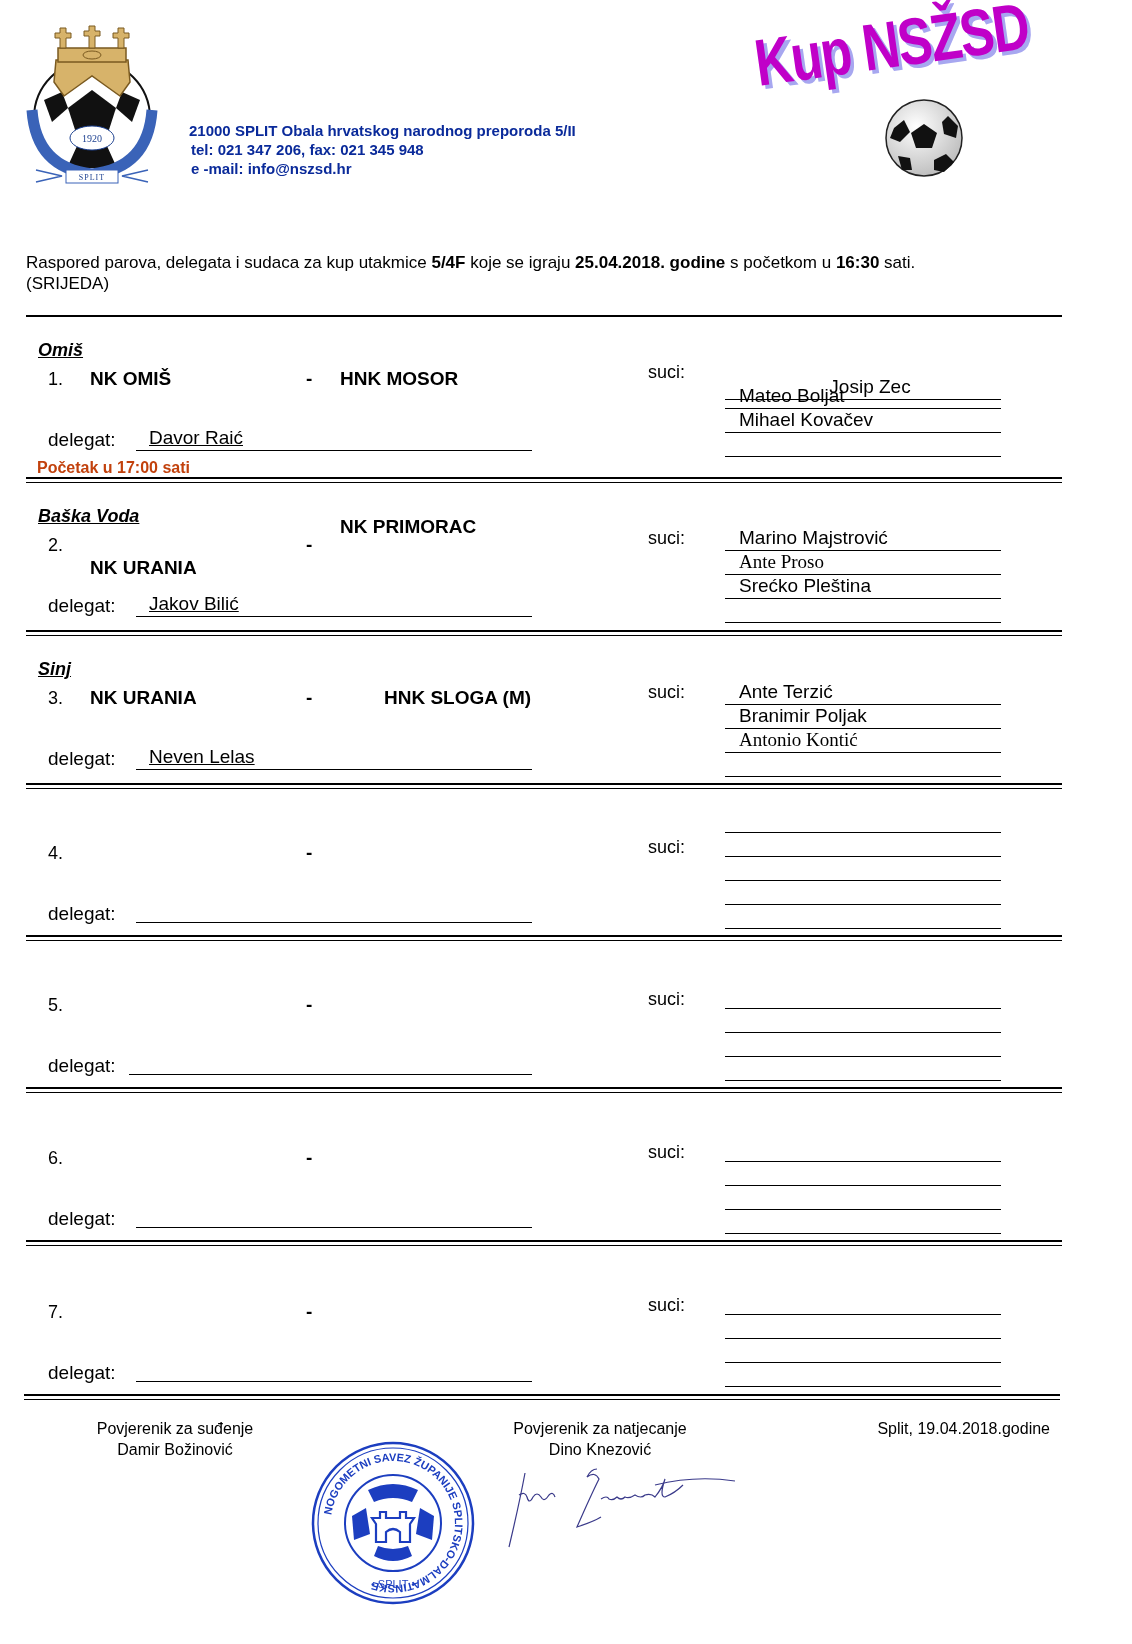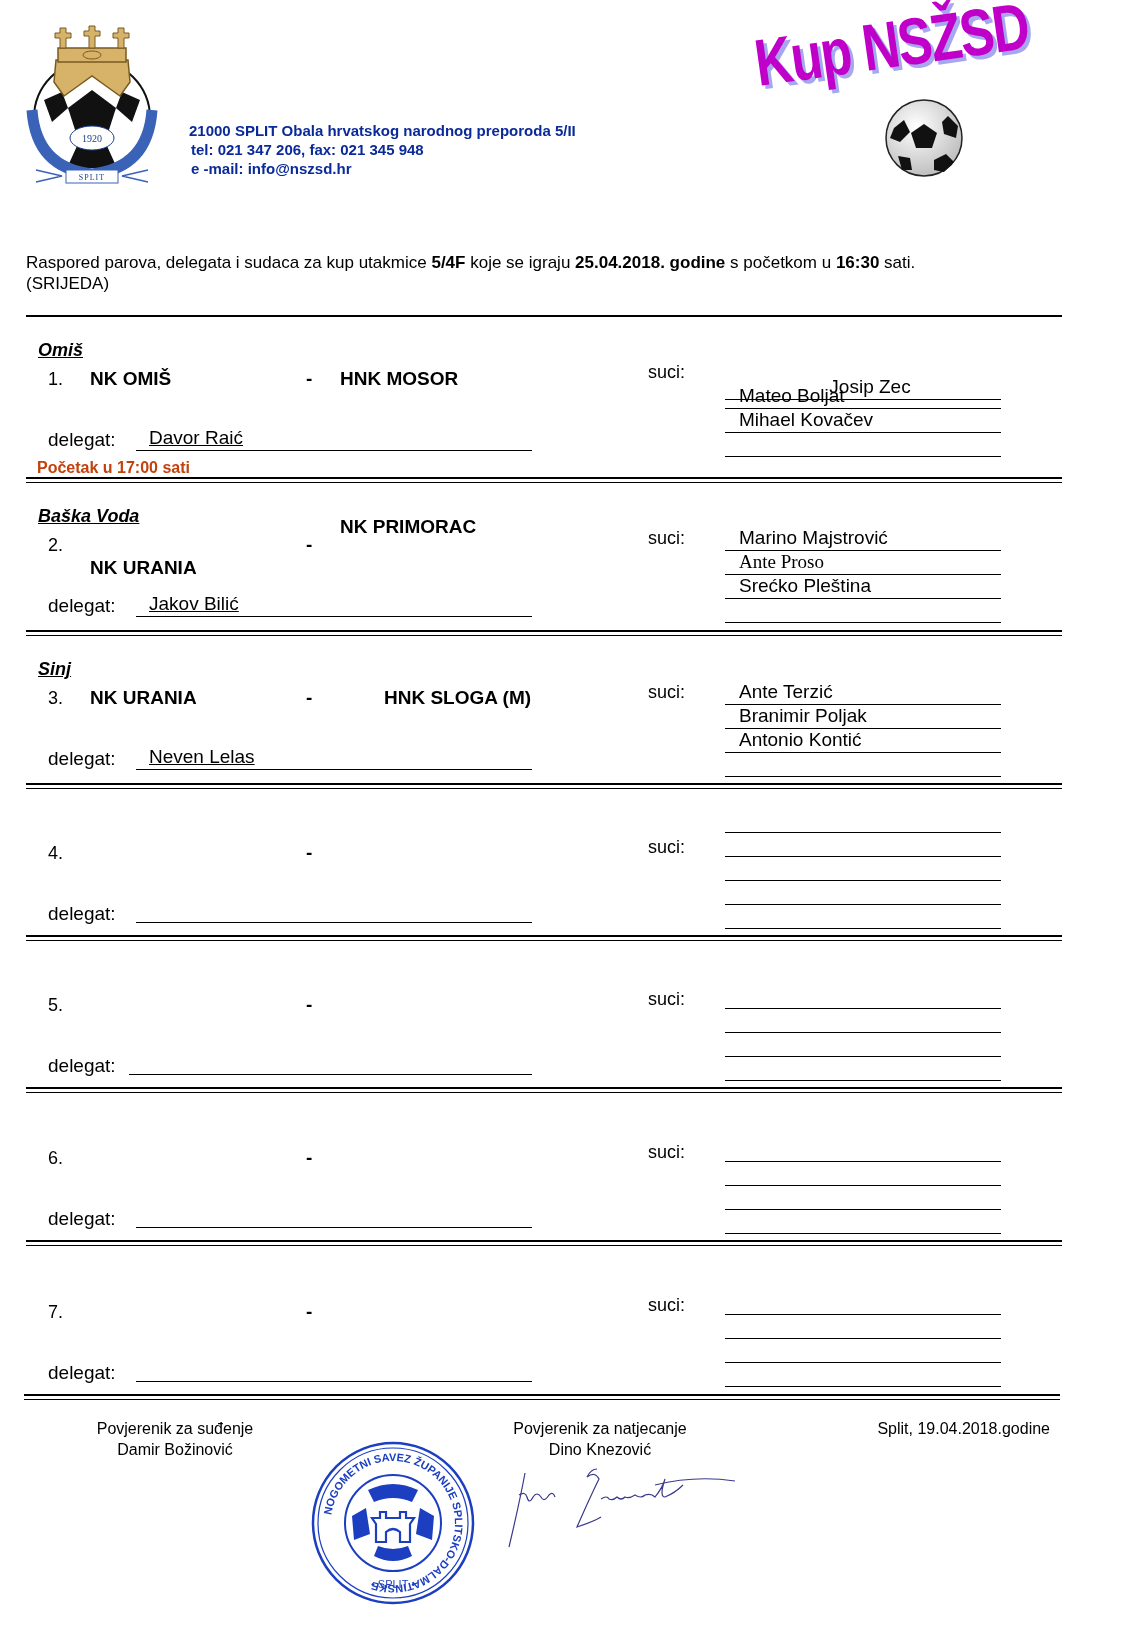--- a/index.html
+++ b/index.html
@@ -139,21 +139,21 @@
   <div class="abs city" style="top:659px;">Sinj</div>
   <div class="abs num" style="top:688px;">3.</div>
   <div class="abs home" style="top:687px;">NK URANIA</div>
   <div class="abs dash" style="top:687px;">-</div>
   <div class="abs away" style="top:687px;margin-left:44px;">HNK SLOGA (M)</div>
   <div class="abs delegat-label" style="top:748px;">delegat:</div>
   <div class="abs delegat-name" style="top:746px;">Neven Lelas</div>
   <div class="abs suci-label" style="top:682px;">suci:</div>
   <div class="abs suc-line" style="top:681px;">Ante Terzić</div>
   <div class="abs suc-line" style="top:705px;">Branimir Poljak</div>
-  <div class="abs suc-line" style="top:729px;">Antonio Kontić</div>
+  <div class="abs suc-line" style="top:729px;font-family:Liberation Serif, serif;">Antonio Kontić</div>
   <div class="abs suc-line" style="top:753px;"></div>
 </div>
 <div class="abs rule-double" style="top:783px;"></div>
 
 <div>
   <div class="abs num" style="top:843px;">4.</div>
   <div class="abs home" style="top:842px;"></div>
   <div class="abs dash" style="top:842px;">-</div>
   <div class="abs away" style="top:842px;"></div>
   <div class="abs delegat-label" style="top:903px;">delegat:</div>

